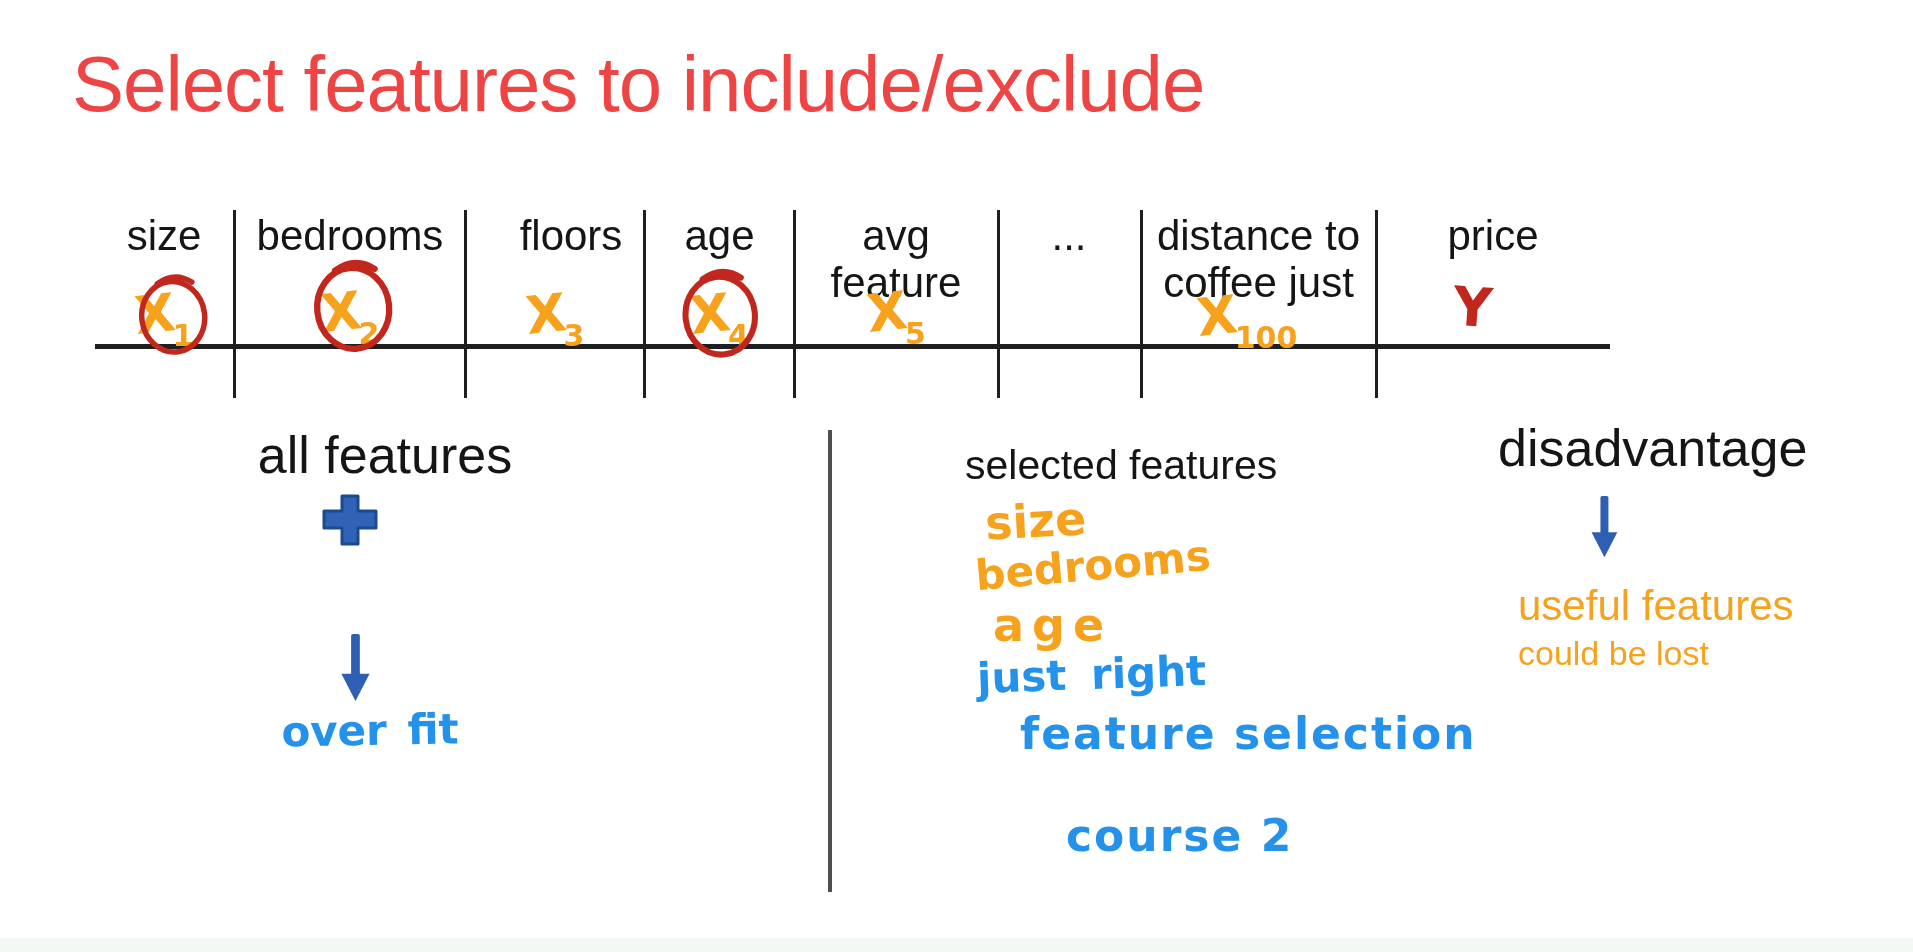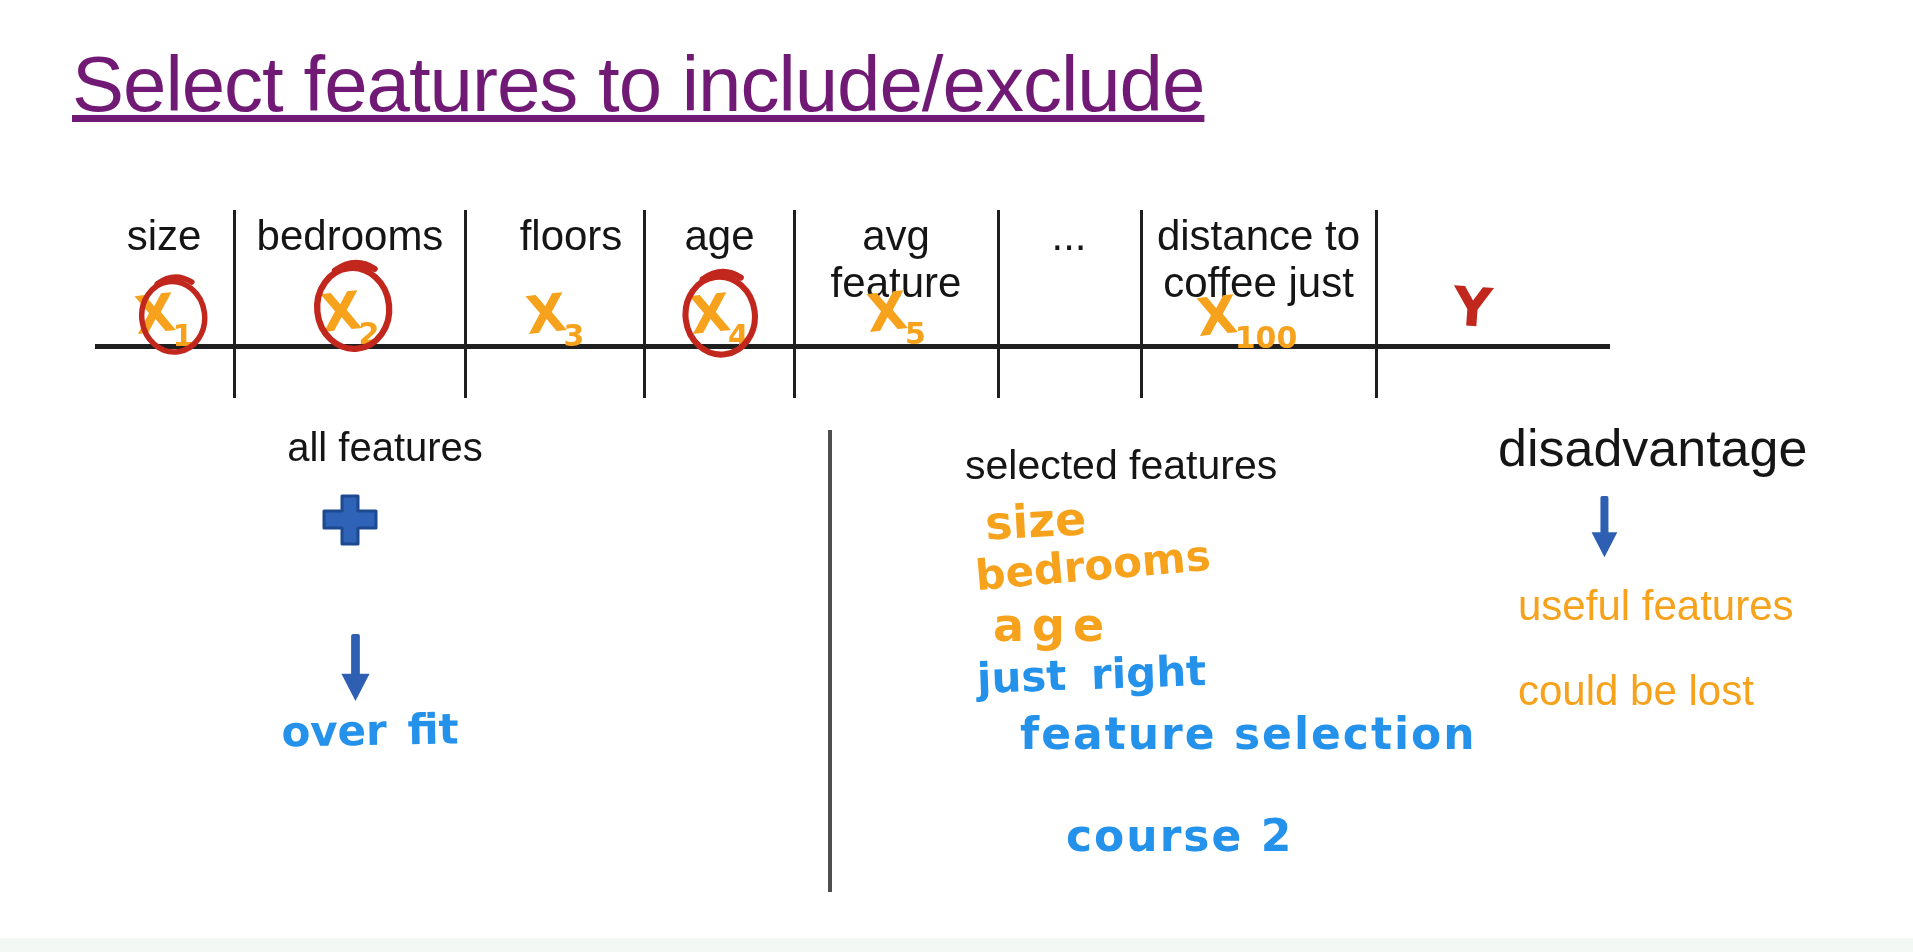--- a/index.html
+++ b/index.html
@@ -1,22 +1,22 @@
 <!DOCTYPE html>
 <html><head>
 <meta charset="utf-8">
 <style>
   html,body{margin:0;padding:0;background:#ffffff;}
   #canvas{position:relative;width:1913px;height:952px;background:#ffffff;overflow:hidden;
           font-family:"Liberation Sans",sans-serif;color:#151515;}
   .abs{position:absolute;}
   .ctr{text-align:center;}
-  .title{font-size:78px;line-height:80px;color:#701a75;letter-spacing:-1px;text-decoration:underline;}
+  .title{font-size:78px;line-height:80px;color:#ef4444;letter-spacing:-1px;}
   .head{font-size:42px;line-height:47px;color:#151515;}
-  .seclabel{font-size:40px;color:#151515;}
+  .seclabel{font-size:52px;color:#151515;}
   .orange{color:#F6A21C;}
   .lblue{color:#2492EA;}
   .hand{font-family:"DejaVu Sans",sans-serif;font-weight:bold;}
   .xv{font-size:52px;display:inline-block;transform:rotate(-6deg);color:#F6A21C;}
   .xsub{font-size:30px;vertical-align:-14px;margin-left:-2px;color:#F6A21C;font-family:"DejaVu Sans",sans-serif;font-weight:bold;}
   .yv{font-size:54px;display:inline-block;transform:rotate(4deg);color:#C1271D;}
   .vline{width:3px;background:#1f1f1f;}
   .hline{height:5px;background:#1f1f1f;}
   .sep{width:4px;background:#4f4f4f;}
   svg{display:block;}
@@ -37,20 +37,21 @@
   <div class="abs vline" style="left:1140px;top:210px;height:188px;"></div>
   <div class="abs vline" style="left:1375px;top:210px;height:188px;"></div>
 
   <div class="abs head ctr" style="left:95px;top:212px;width:138px;">size</div>
   <div class="abs head ctr" style="left:236px;top:212px;width:228px;">bedrooms</div>
   <div class="abs head ctr" style="left:467px;top:212px;width:208px;">floors</div>
   <div class="abs head ctr" style="left:646px;top:212px;width:147px;">age</div>
   <div class="abs head ctr" style="left:811px;top:212px;width:170px;">avg feature</div>
   <div class="abs head ctr" style="left:998px;top:212px;width:142px;">...</div>
   <div class="abs head ctr" style="left:1142px;top:212px;width:233px;">distance to coffee just</div>
+  <div class="abs head ctr" style="left:1376px;top:212px;width:234px;">price</div>
 
   <div class="abs ctr hand" style="left:95px;top:284px;width:138px;">
     <span class="xv">X</span><span class="xsub">1</span>
   </div>
   <div class="abs ctr hand" style="left:236px;top:282px;width:228px;">
     <span class="xv">X</span><span class="xsub">2</span>
   </div>
   <div class="abs ctr hand" style="left:467px;top:284px;width:176px;">
     <span class="xv">X</span><span class="xsub">3</span>
   </div>
@@ -99,17 +100,17 @@
   <div class="abs hand lblue" style="left:977px;top:650px;font-size:42px;transform:rotate(-2deg);word-spacing:10px;">just right</div>
   <div class="abs hand lblue" style="left:1020px;top:708px;font-size:44px;letter-spacing:2px;">feature selection</div>
   <div class="abs hand lblue" style="left:1066px;top:810px;font-size:44px;letter-spacing:2px;">course 2</div>
 
   <div class="abs seclabel" style="left:1498px;top:418px;font-size:52px;">disadvantage</div>
   <svg class="abs" style="left:1588px;top:492px;" width="32" height="70" viewBox="0 0 36 70">
     <rect x="14" y="0" width="9" height="45" rx="2" fill="#2E5FB2"></rect>
     <path d="M4 41 L33 41 L18.5 69 Z" fill="#2E5FB2"></path>
   </svg>
   <div class="abs orange" style="left:1518px;top:582px;font-size:42px;">useful features</div>
-  <div class="abs orange" style="left:1518px;top:634px;font-size:42px;margin-top:33px;">could be lost</div>
+  <div class="abs orange" style="left:1518px;top:634px;font-size:34px;">could be lost</div>
 
   <div class="abs" style="left:0;top:938px;width:1913px;height:14px;background:#f4f8f4;"></div>
 
 </div>
 
 </body></html>

